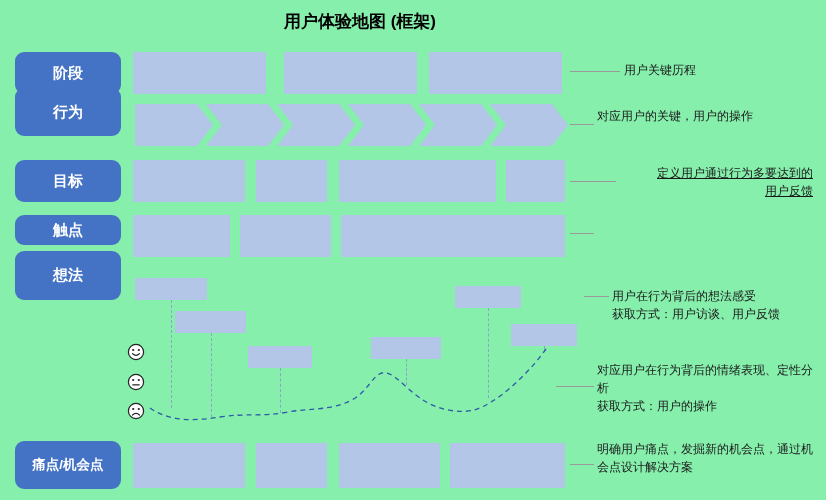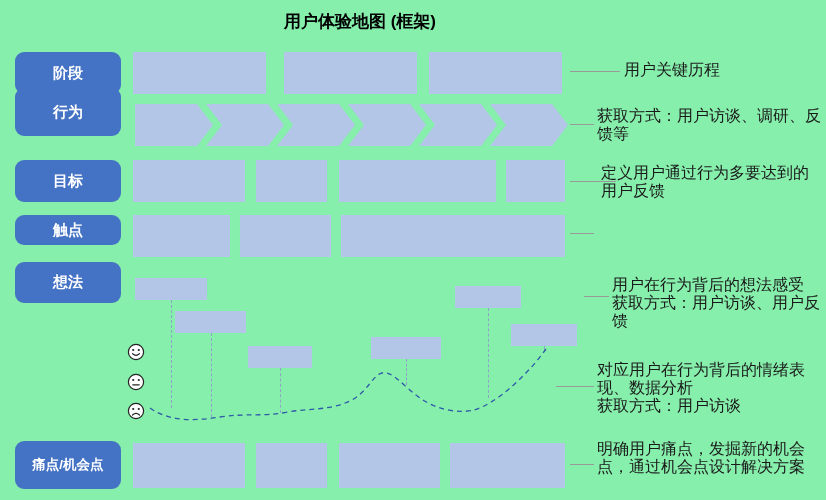--- a/index.html
+++ b/index.html
@@ -8,42 +8,42 @@
   #title{position:absolute;top:10px;left:130px;width:460px;text-align:center;
          font-size:17px;font-weight:bold;color:#000;}
   .rowlabel{position:absolute;left:15px;width:106px;background:var(--label-bg,#4472c4);
             color:#fff;border-radius:9px;display:flex;align-items:center;justify-content:center;
             font-weight:bold;font-size:15px;text-align:center;}
   .rowlabel.small{font-size:13.5px;}
   .block{position:absolute;background:var(--block-bg,#b3c6e7);}
   .chev{position:absolute;top:104px;height:42px;width:78px;background:var(--block-bg,#b3c6e7);
         clip-path:polygon(0 0, calc(100% - 16px) 0, 100% 50%, calc(100% - 16px) 100%, 0 100%, 16px 50%);}
   .chev.first{clip-path:polygon(0 0, calc(100% - 16px) 0, 100% 50%, calc(100% - 16px) 100%, 0 100%);}
-  .note{position:absolute;font-size:16px;line-height:18px;color:#1a1a1a;}
+  .note{position:absolute;font-size:12px;line-height:18px;color:#1a1a1a;}
   .note span{display:block;}
-  .note.center{text-align:left;}
+  .note.center{text-align:right;text-decoration:underline;}
   .conn{position:absolute;height:1px;background:#9a9a9a;}
   .drop{position:absolute;width:0;border-left:1.3px dashed #8fa3c8;}
   .face{position:absolute;left:127px;width:18px;height:18px;}
   .face svg{display:block;}
   .curve{position:absolute;left:130px;top:270px;}
   .curve path{fill:none;stroke:var(--curve,#2e5aa8);stroke-dasharray:5 4;stroke-width:1.3;}
 </style>
 </head>
 <body>
 
 <div id="canvas">
 
   <div id="title">用户体验地图 (框架)</div>
 
   <div class="rowlabel" style="top:52px;height:42px">阶段</div>
   <div class="rowlabel" style="top:88px;height:48px">行为</div>
   <div class="rowlabel" style="top:160px;height:42px">目标</div>
   <div class="rowlabel" style="top:215px;height:30px">触点</div>
-  <div class="rowlabel" style="top:262px;height:41px">想法</div>
+  <div class="rowlabel" style="top:251px;height:49px">想法</div>
   <div class="rowlabel small" style="top:441px;height:48px">痛点/机会点</div>
 
   <div class="block" style="left:133px;top:52px;width:133px;height:42px"></div>
   <div class="block" style="left:284px;top:52px;width:133px;height:42px"></div>
   <div class="block" style="left:429px;top:52px;width:133px;height:42px"></div>
 
   <div class="chev first" style="left:135px"></div>
   <div class="chev" style="left:206px"></div>
   <div class="chev" style="left:277px"></div>
   <div class="chev" style="left:348px"></div>
@@ -117,31 +117,31 @@
   <div class="conn" style="left:570px;top:181px;width:46px"></div>
   <div class="conn" style="left:570px;top:233px;width:24px"></div>
   <div class="conn" style="left:584px;top:296px;width:25px"></div>
   <div class="conn" style="left:556px;top:386px;width:38px"></div>
   <div class="conn" style="left:570px;top:464px;width:24px"></div>
 
   <div class="note" style="left:624px;top:61px">
     <span>用户关键历程</span>
   </div>
   <div class="note" style="left:597px;top:107px;width:228px">
-    <span>获取方式：用户访谈、调研、反馈等</span>
+    <span>对应用户的关键，用户的操作</span>
   </div>
   <div class="note center" style="left:601px;top:164px;width:212px">
     <span>定义用户通过行为多要达到的</span>
     <span>用户反馈</span>
   </div>
-  <div class="note" style="left:612px;top:276px;width:212px">
+  <div class="note" style="left:612px;top:287px;width:212px">
     <span>用户在行为背后的想法感受</span>
     <span>获取方式：用户访谈、用户反馈</span>
   </div>
   <div class="note" style="left:597px;top:361px;width:222px">
-    <span>对应用户在行为背后的情绪表现、数据分析</span>
-    <span>获取方式：用户访谈</span>
+    <span>对应用户在行为背后的情绪表现、定性分析</span>
+    <span>获取方式：用户的操作</span>
   </div>
   <div class="note" style="left:597px;top:440px;width:226px">
     <span>明确用户痛点，发掘新的机会点，通过机会点设计解决方案</span>
   </div>
 
 </div>
 
 </body></html>

